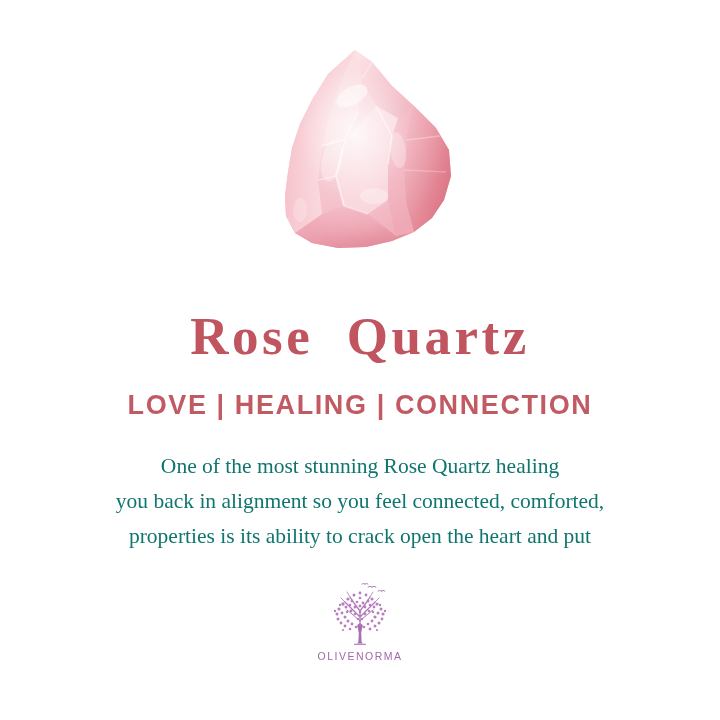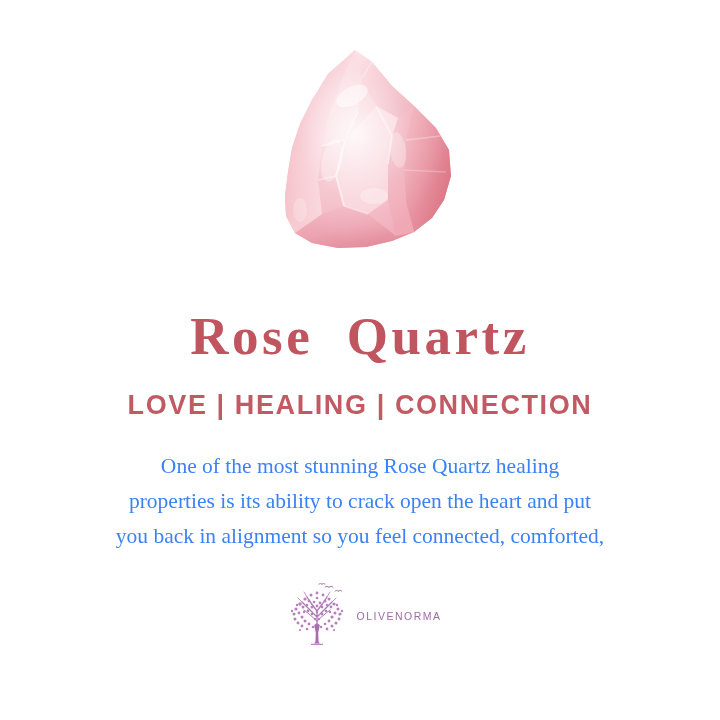--- a/index.html
+++ b/index.html
@@ -66,32 +66,32 @@
   }
 
   
   .body-copy {
     margin: 30px 0 0 0;
     width: 700px;
     text-align: center;
     font-family: "Liberation Serif", serif;
     font-size: 21.5px;
     line-height: 35px;
-    color: #3b82f6;
+    color: #0f766e;
   }
   .body-copy .line {
     display: block;
     white-space: pre;
   }
 
   
   .logo {
     margin-top: 27px;
     display: flex;
-    flex-direction: row;
+    flex-direction: column;
     align-items: center;
   }
   .logo-mark {
     width: 78px;
     height: 66px;
     display: block;
   }
   .logo-word {
     margin-top: 3px;
     font-family: "Liberation Sans", sans-serif;
@@ -195,22 +195,22 @@
       </g>
     </svg>
   </div>
 
   <h1 class="title">Rose  Quartz</h1>
 
   <div class="subtitle">LOVE | HEALING | CONNECTION</div>
 
   <div class="body-copy">
     <span class="line">One of the most stunning Rose Quartz healing</span>
+    <span class="line">you back in alignment so you feel connected, comforted,</span>
     <span class="line">properties is its ability to crack open the heart and put</span>
-    <span class="line">you back in alignment so you feel connected, comforted,</span>
   </div>
 
   <div class="logo">
     <svg class="logo-mark" viewBox="0 0 78 66">
       <g fill="#b07ab8">
 
         <path d="M37.4 60.8 L36.2 62.6 L41.8 62.6 L40.6 60.8 L40.2 52 L41.8 44 L39 42 L36.2 44 L37.8 52 Z" fill="#a86fb0"></path>
         <path d="M33 62.8 L45 62.8 L45 63.8 L33 63.8 Z" fill="#a86fb0"></path>
 
         <path d="M39 44 L39 30 M39 36 L30 27 M39 36 L48 27 M39 30 L33 22 M39 30 L45 22 M30 27 L24 21 M48 27 L54 21 M33 22 L29 16 M45 22 L49 16" stroke="#b07ab8" stroke-width="1.3" fill="none" stroke-linecap="round"></path>

